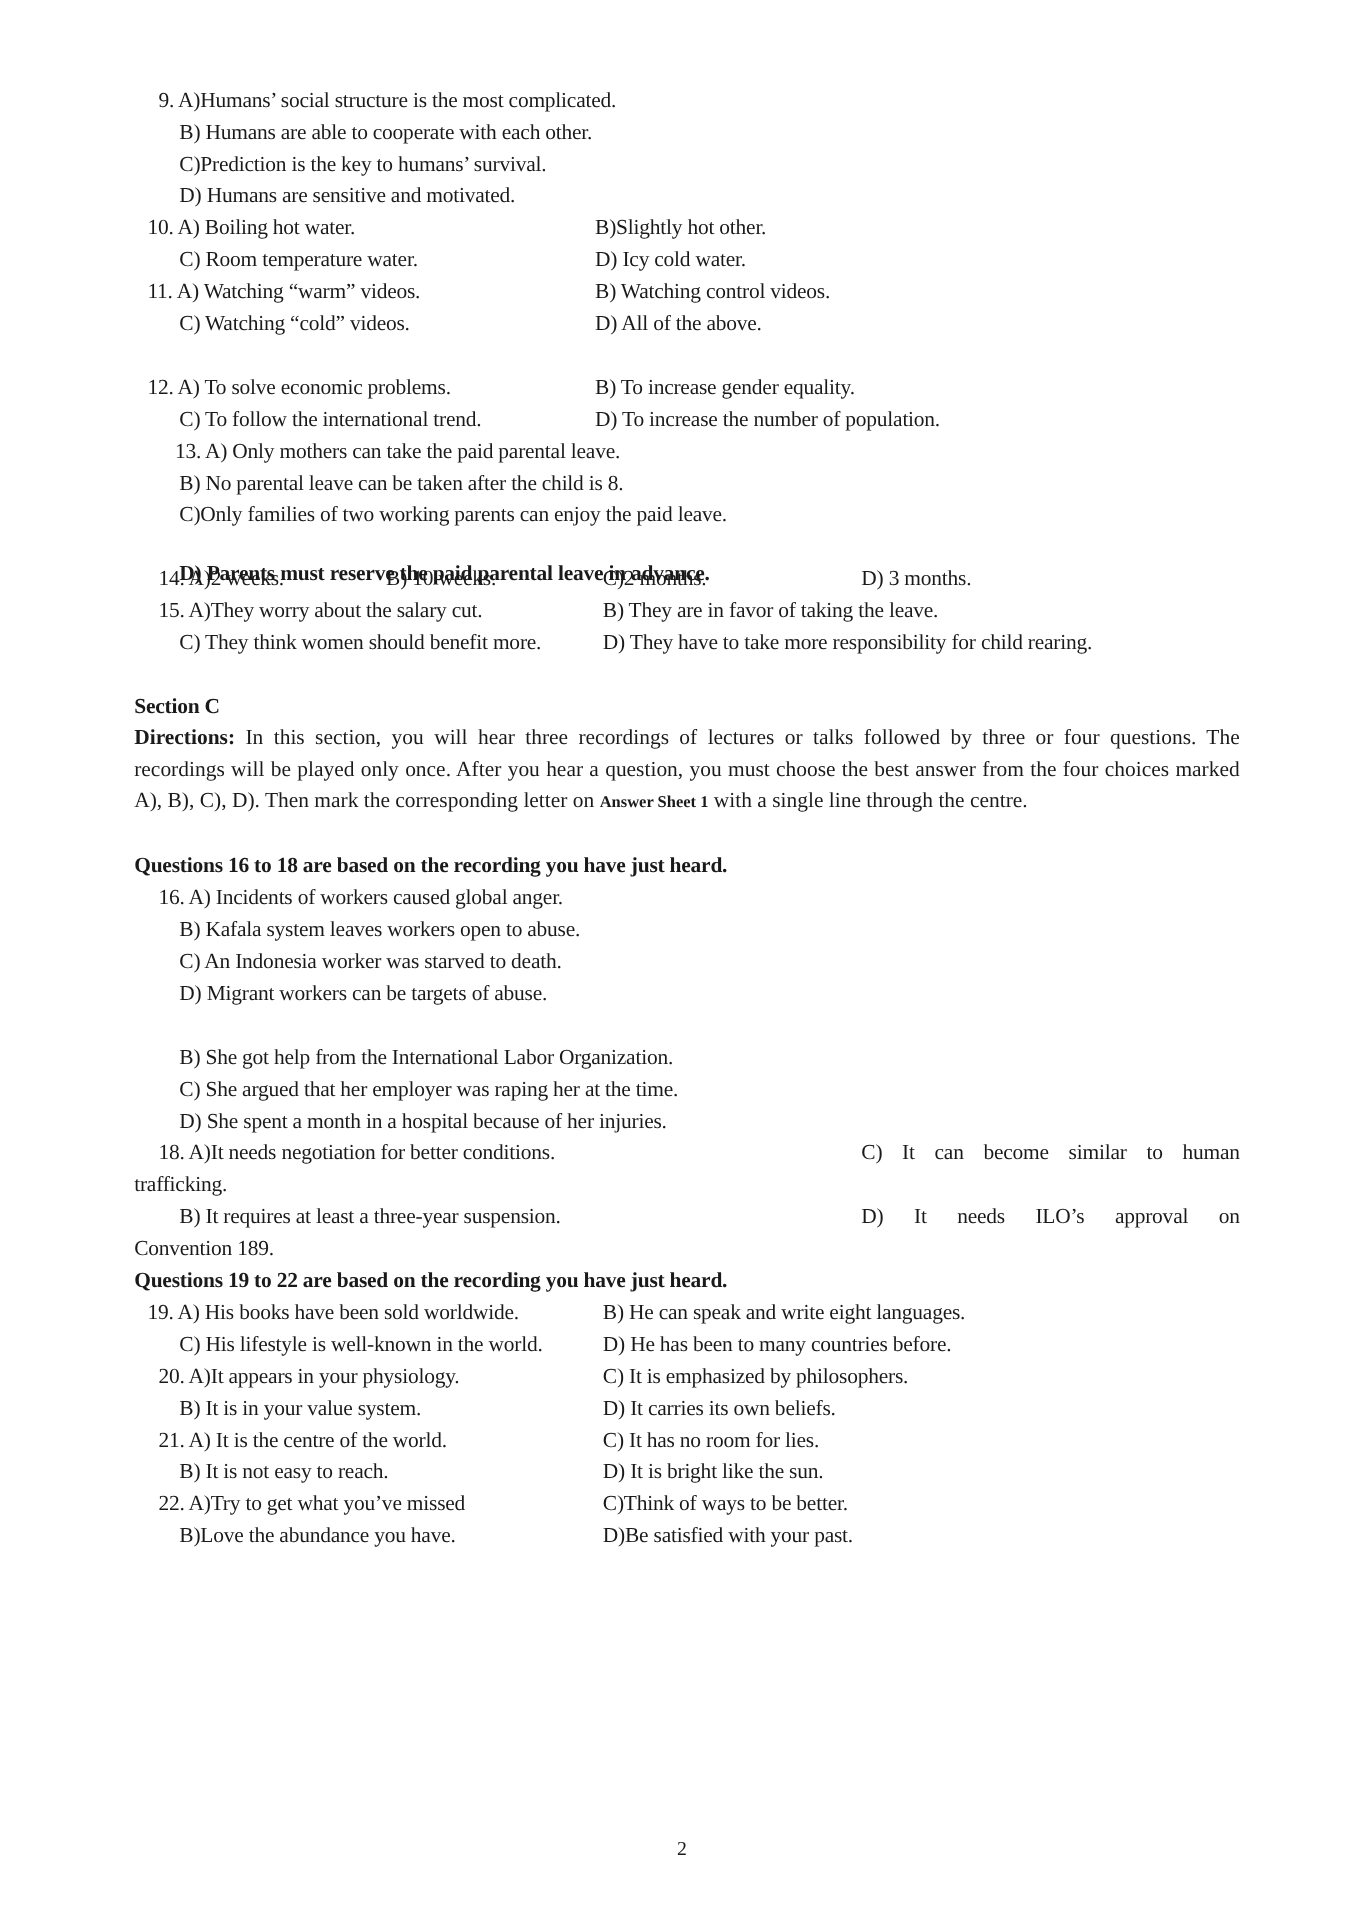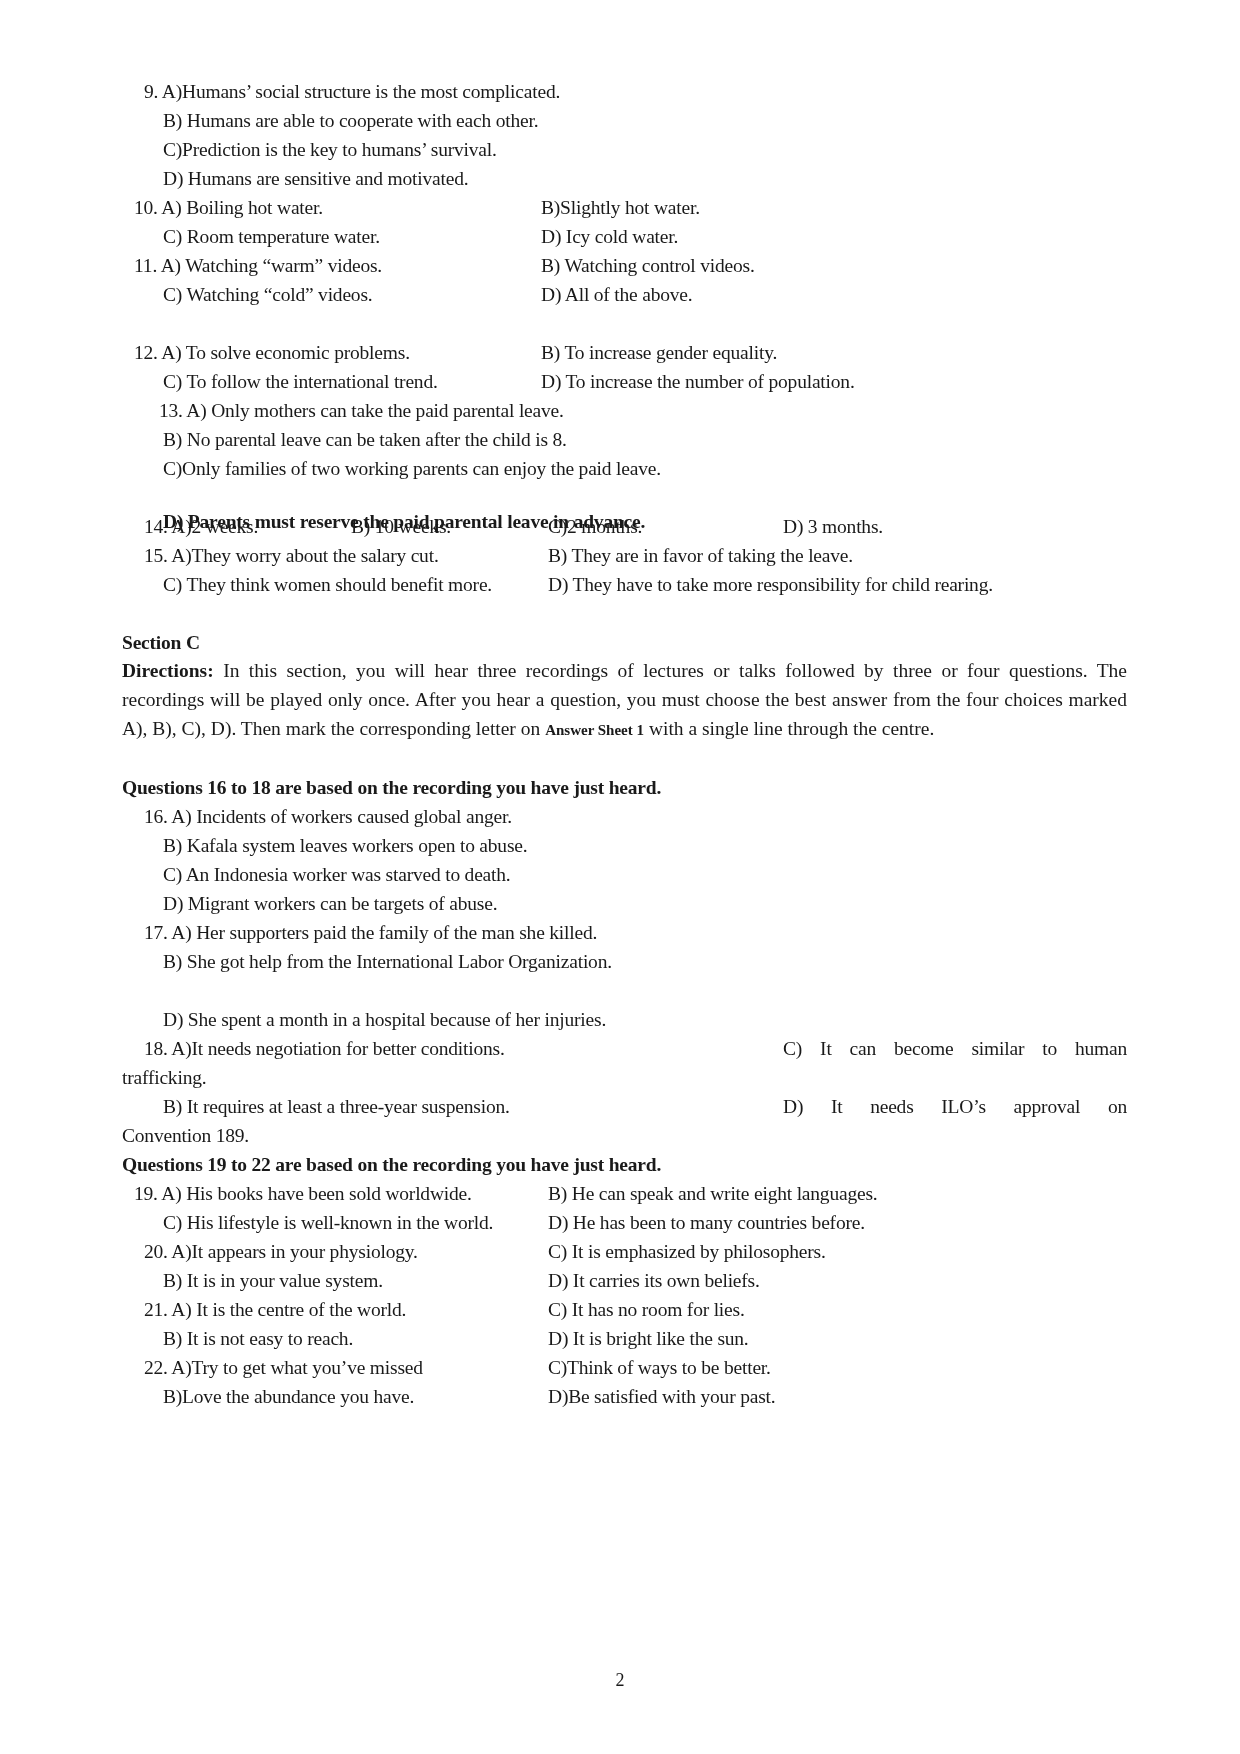--- a/index.html
+++ b/index.html
@@ -17,21 +17,21 @@
 <body>
 
 <div class="page">
 
   <div class="line" style="left:144px; top:80px;">9. A)Humans’ social structure is the most complicated.</div>
   <div class="line" style="left:163px; top:109px;">B) Humans are able to cooperate with each other.</div>
   <div class="line" style="left:163px; top:138px;">C)Prediction is the key to humans’ survival.</div>
   <div class="line" style="left:163px; top:167px;">D) Humans are sensitive and motivated.</div>
 
   <div class="line" style="left:134px; top:196px;">10. A) Boiling hot water.</div>
-  <div class="line" style="left:541px; top:196px;">B)Slightly hot water.</div>
+  <div class="line" style="left:541px; top:196px;">B)Slightly hot other.</div>
   <div class="line" style="left:163px; top:225px;">C) Room temperature water.</div>
   <div class="line" style="left:541px; top:225px;">D) Icy cold water.</div>
 
   <div class="line" style="left:134px; top:254px;">11. A) Watching “warm” videos.</div>
   <div class="line" style="left:541px; top:254px;">B) Watching control videos.</div>
   <div class="line" style="left:163px; top:283px;">C) Watching “cold” videos.</div>
   <div class="line" style="left:541px; top:283px;">D) All of the above.</div>
 
 
   <div class="line" style="left:134px; top:341px;">12. A) To solve economic problems.</div>
@@ -59,22 +59,22 @@
     <span class="lbl">Directions:</span><span> In this section, you will hear three recordings of lectures or talks followed by three or four questions. The recordings will be played only once. After you hear a question, you must choose the best answer from the four choices marked A), B), C), D). Then mark the corresponding letter on </span><span class="big">Answer Sheet 1</span><span> with a single line through the centre.</span>
   </div>
 
   <div class="line bold" style="left:122px; top:776px;">Questions 16 to 18 are based on the recording you have just heard.</div>
 
   <div class="line" style="left:144px; top:805px;">16. A) Incidents of workers caused global anger.</div>
   <div class="line" style="left:163px; top:834px;">B) Kafala system leaves workers open to abuse.</div>
   <div class="line" style="left:163px; top:863px;">C) An Indonesia worker was starved to death.</div>
   <div class="line" style="left:163px; top:892px;">D) Migrant workers can be targets of abuse.</div>
 
-  <div class="line" style="left:144px; top:921px;">17. A) Her supporters paid the family of the man she killed.</div>
   <div class="line" style="left:163px; top:950px;">B) She got help from the International Labor Organization.</div>
+  <div class="line" style="left:163px; top:979px;">C) She argued that her employer was raping her at the time.</div>
   <div class="line" style="left:163px; top:1008px;">D) She spent a month in a hospital because of her injuries.</div>
 
   <div class="line" style="left:144px; top:1037px;">18. A)It needs negotiation for better conditions.</div>
   <div class="line" style="left:783px; top:1037px; width:344px; text-align:justify; text-align-last:justify;">C) It can become similar to human</div>
   <div class="line" style="left:122px; top:1066px;">trafficking.</div>
   <div class="line" style="left:163px; top:1095px;">B) It requires at least a three-year suspension.</div>
   <div class="line" style="left:783px; top:1095px; width:344px; text-align:justify; text-align-last:justify;">D) It needs ILO’s approval on</div>
   <div class="line" style="left:122px; top:1124px;">Convention 189.</div>
 
   <div class="line bold" style="left:122px; top:1153px;">Questions 19 to 22 are based on the recording you have just heard.</div>

